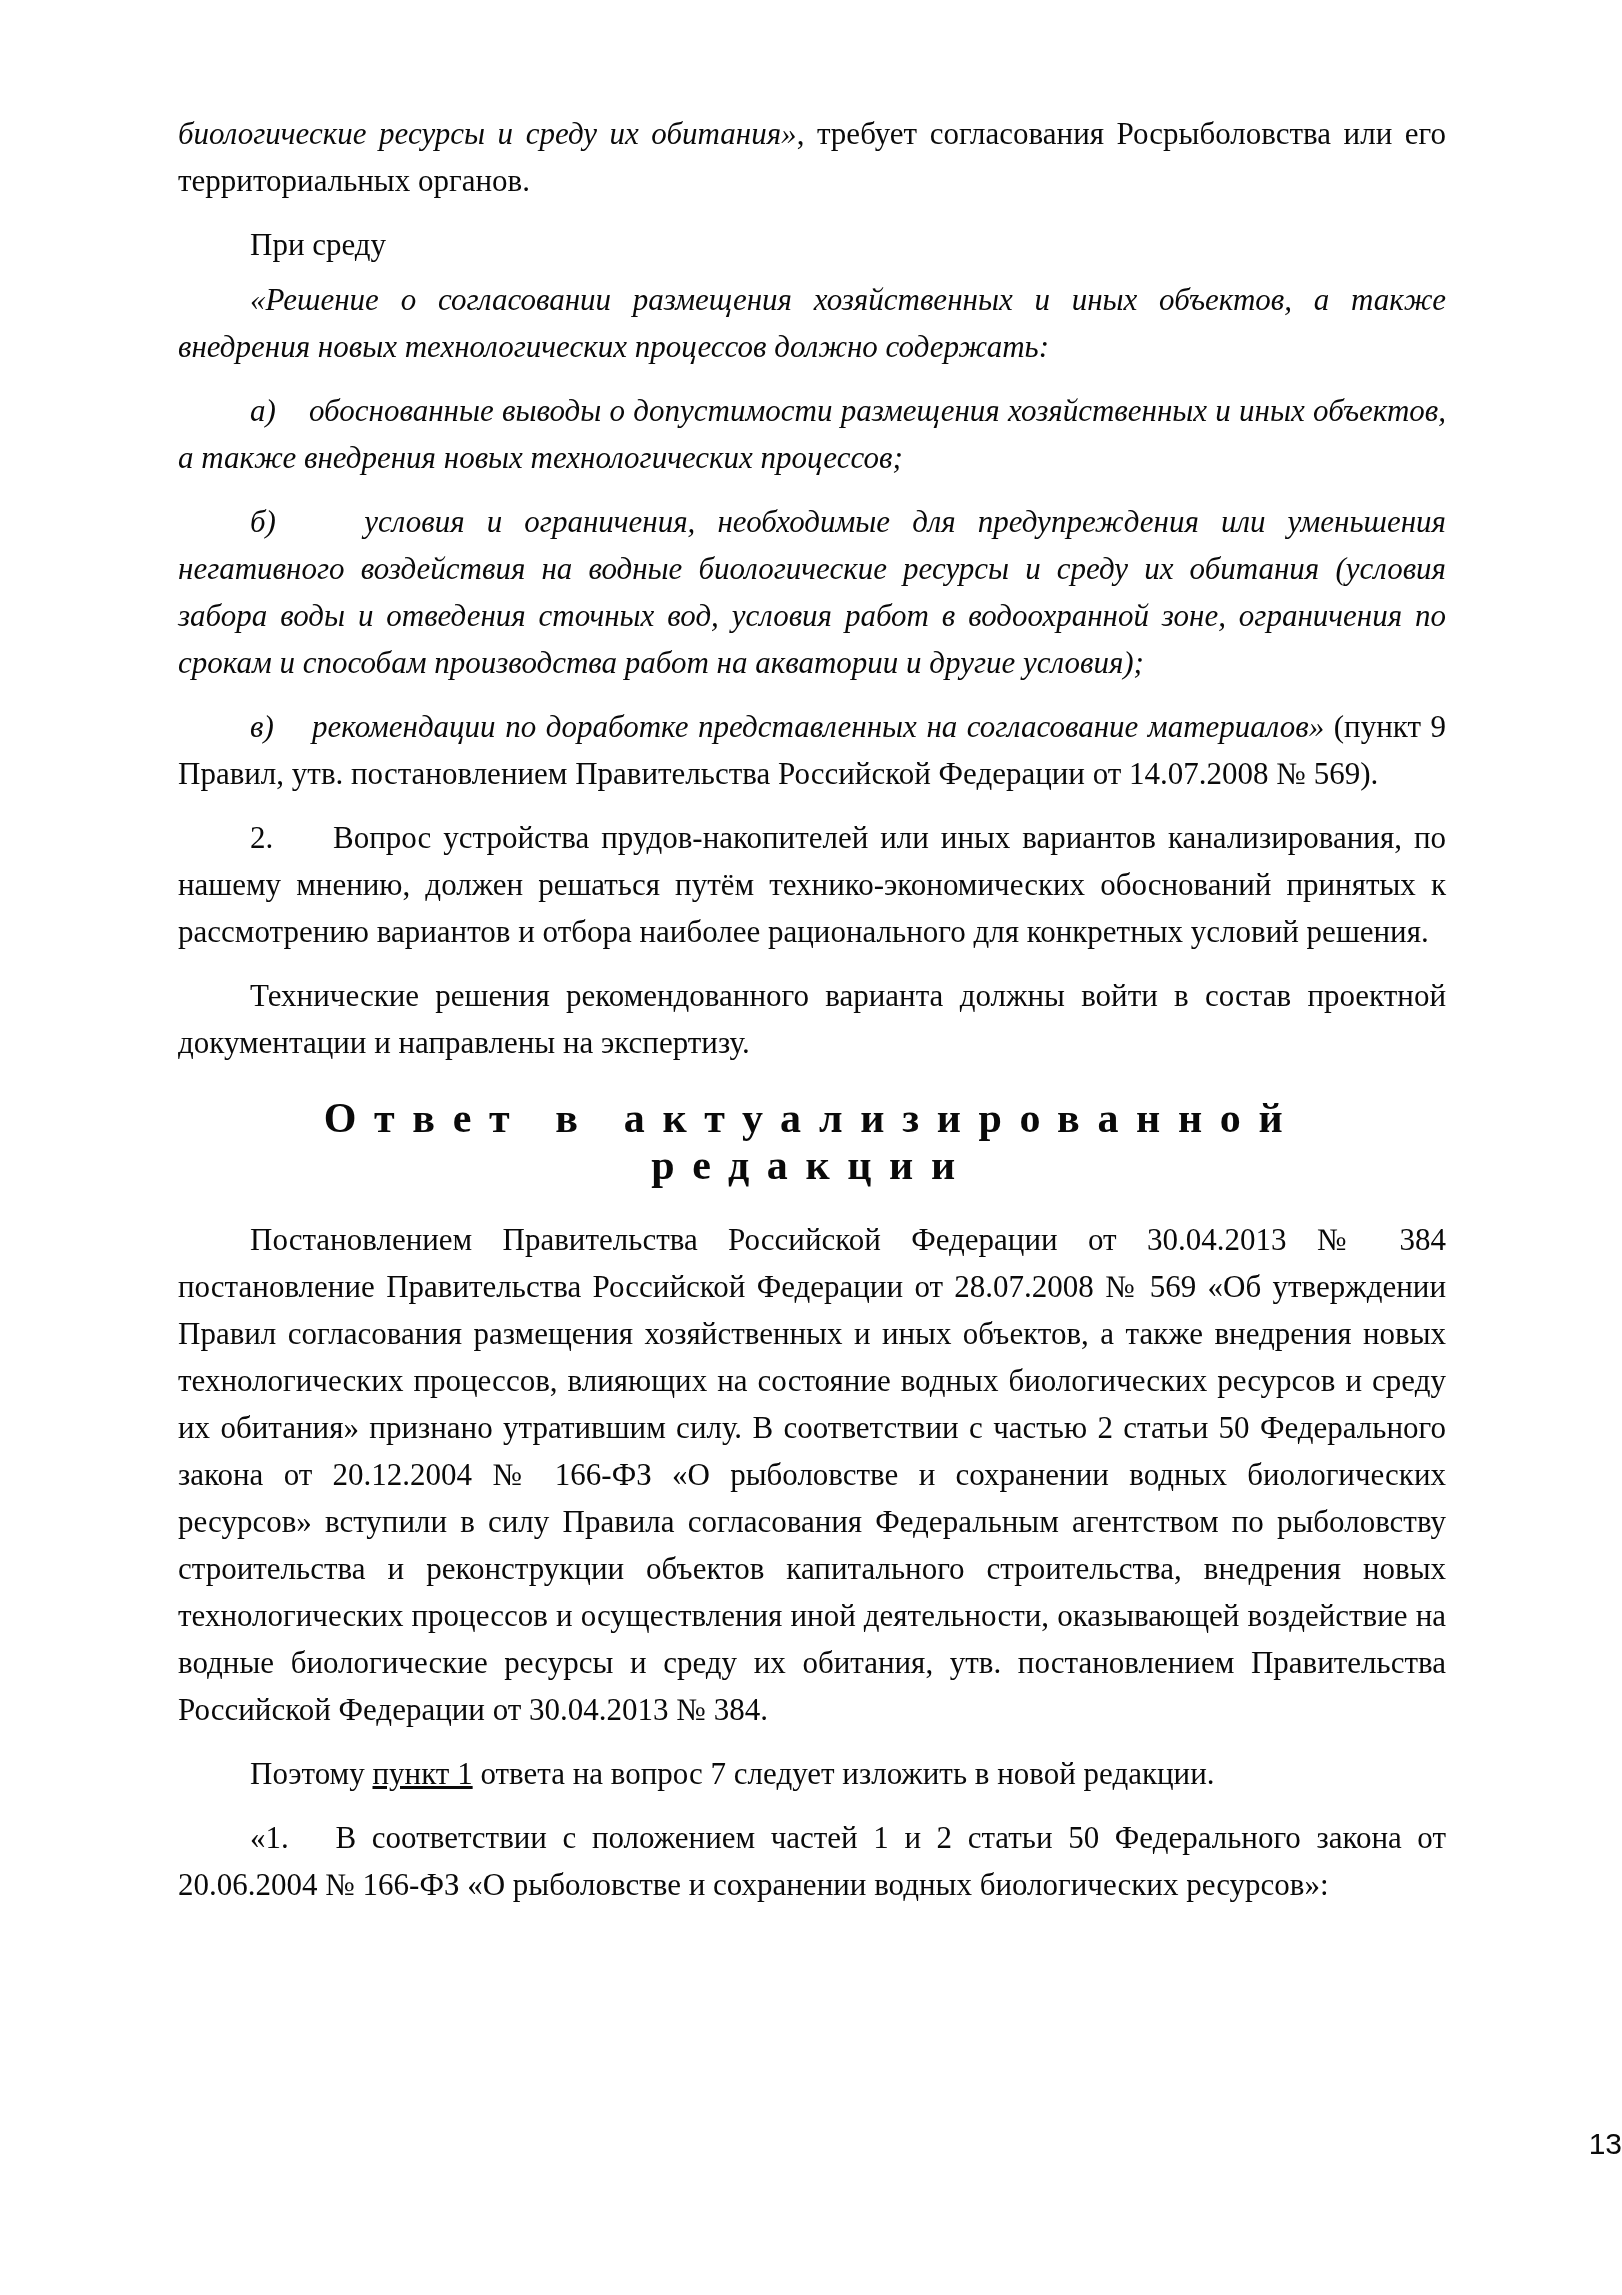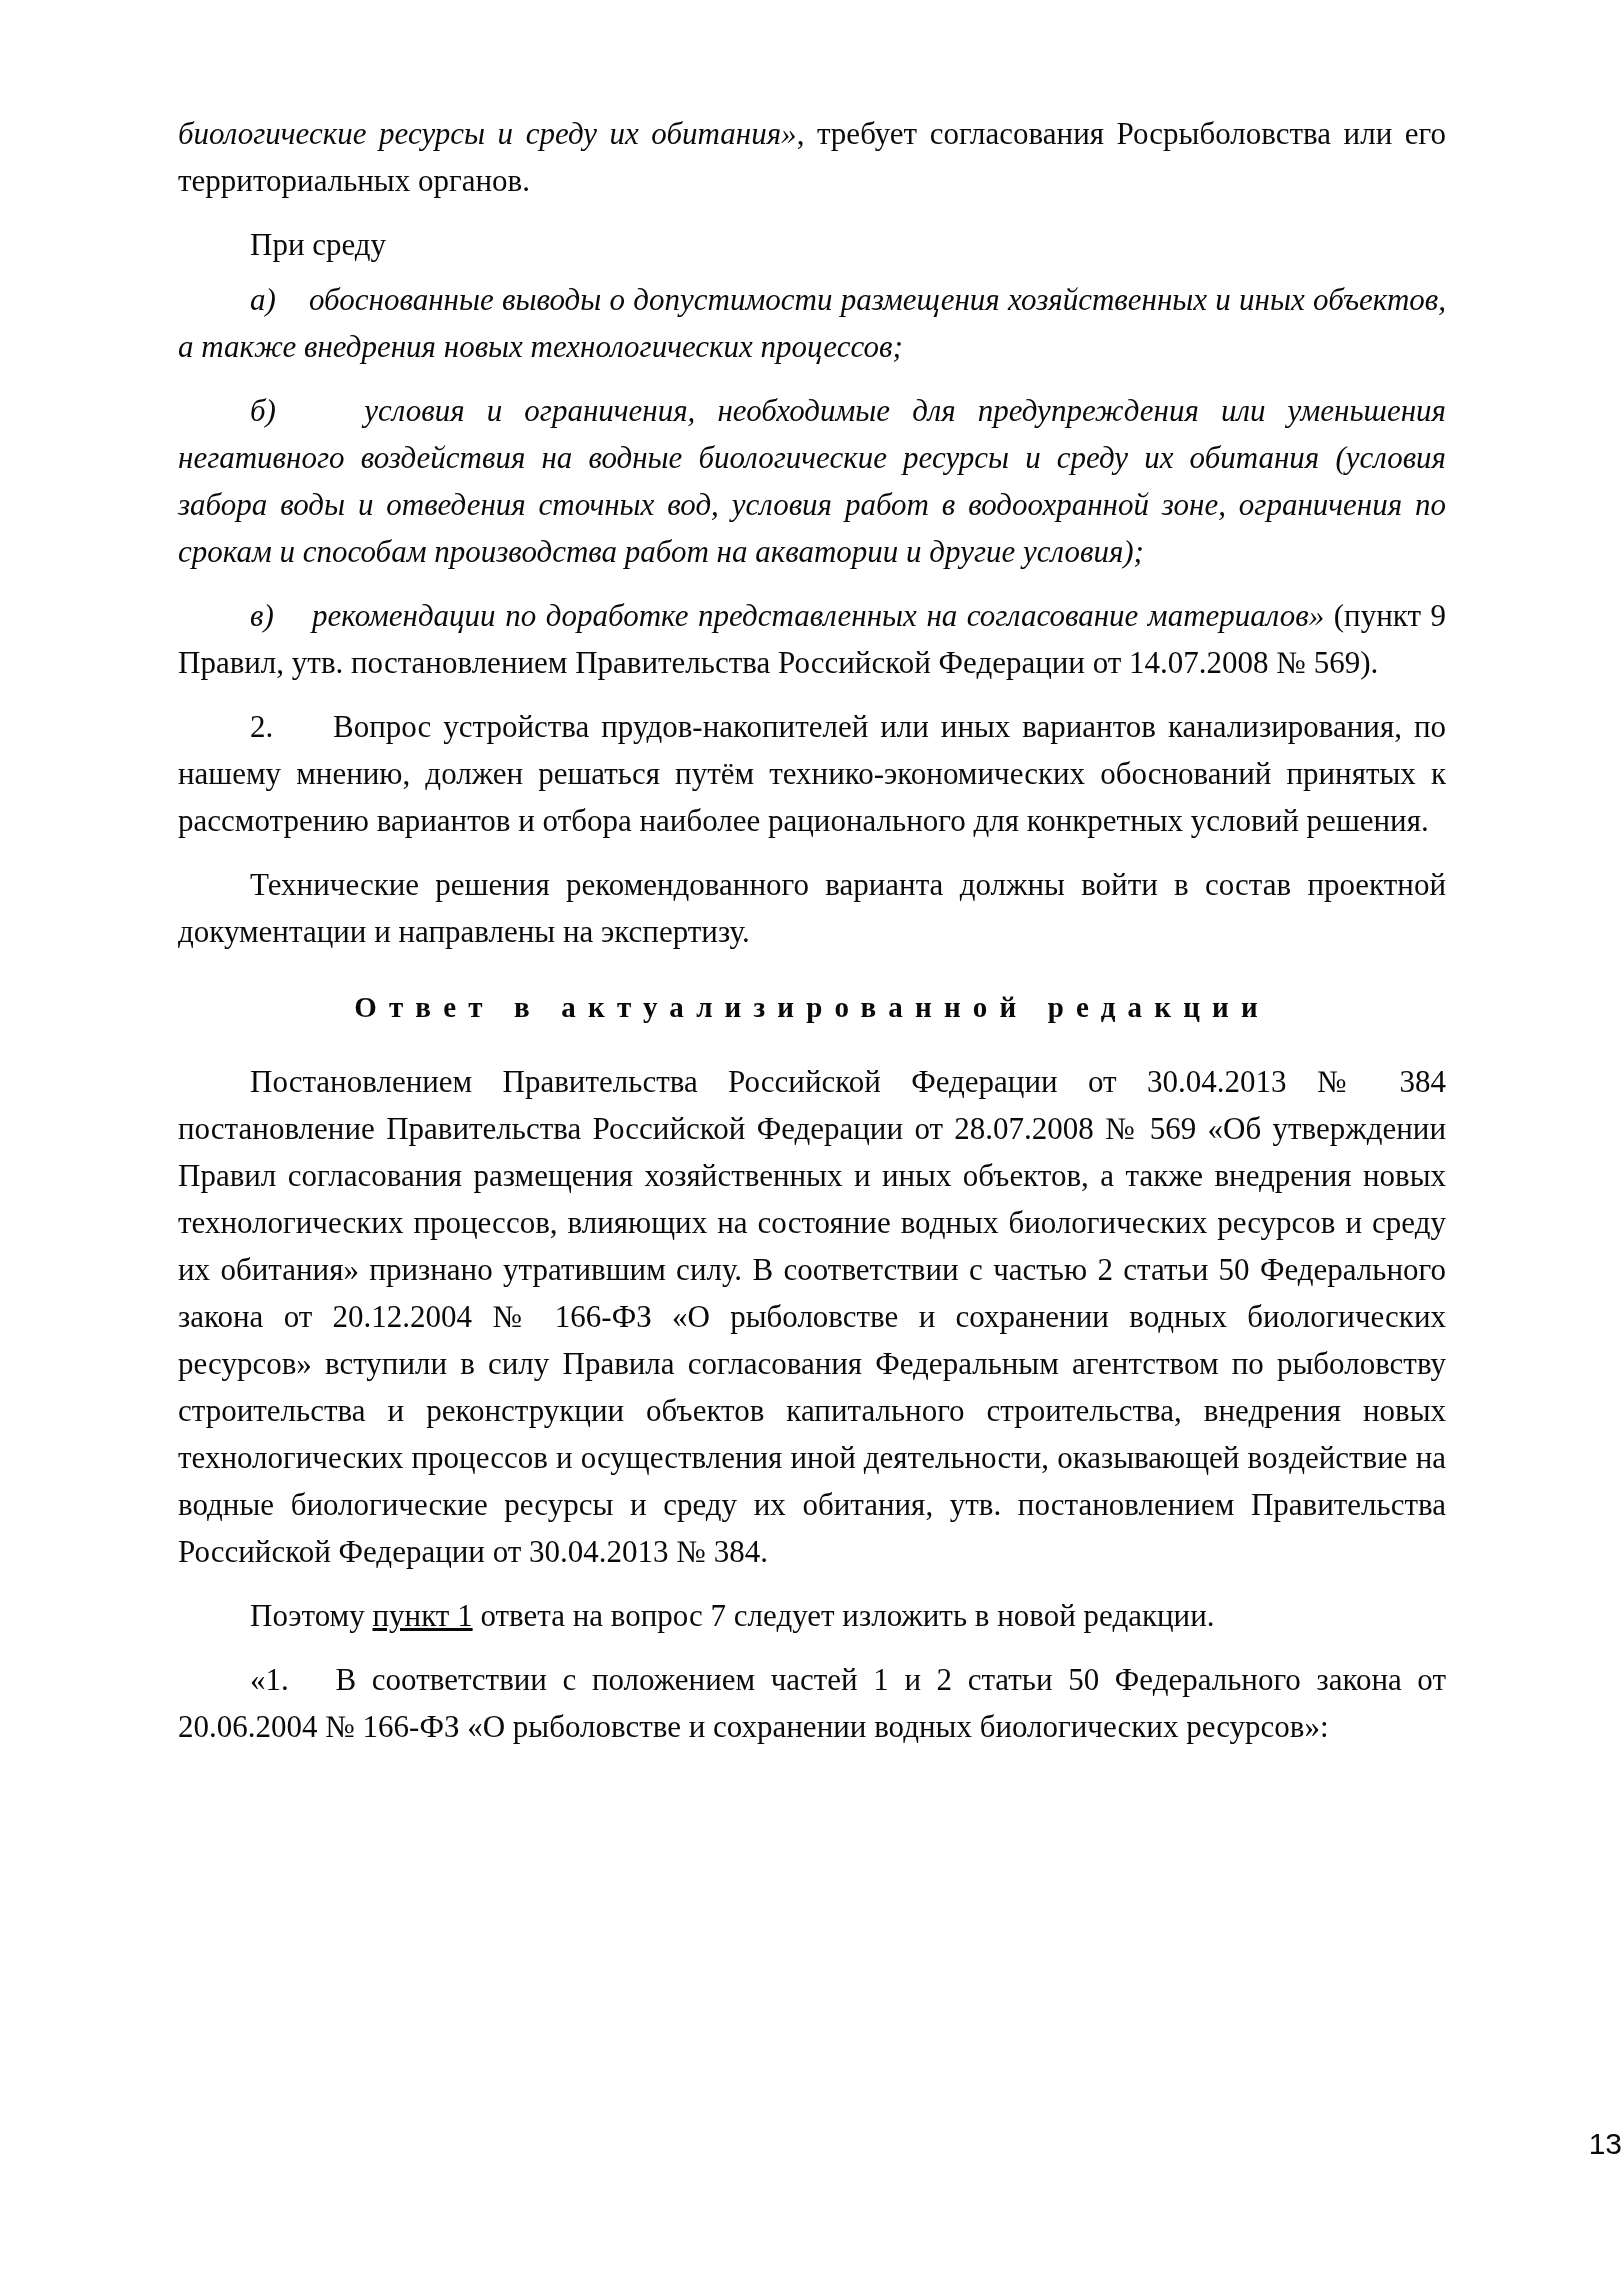--- a/index.html
+++ b/index.html
@@ -2,33 +2,34 @@
 <html style="font-size:10.5px"><head>
 <meta charset="utf-8">
 <style>
   html, body { margin:0; padding:0; background:#ffffff; }
   body { width:1622px; height:2295px; position:relative; overflow:hidden; color:#0a0a0a; }
   .page { position:absolute; left:178px; top:110px; width:1268px; font-family:Liberation Serif, serif; font-size:31px; line-height:47px; }
   .p { margin:0 0 17px 0; text-align:justify; text-indent:72px; }
   .p.noind { text-indent:0; }
   .it { font-style:italic; }
   .tight { margin-bottom:7.9px; }
-  .heading { text-align:center; font-weight:bold; letter-spacing:0.42em; margin:29px 0 27.5px 0; text-indent:0; font-size:29px; }
+  .heading { text-align:center; font-weight:bold; letter-spacing:0.42em; margin:29px 0 27.5px 0; text-indent:0; font-size:42px; }
   .u { text-decoration:underline; }
   .pagenum { position:absolute; left:0; width:1622px; top:2127px; text-align:right; font-family:"Liberation Sans", sans-serif; font-size:30px; }
 </style>
 </head>
 <body>
 
 <div class="page">
 
   <p class="p noind"><span class="it">биологические ресурсы и среду их обитания»</span><span>, требует согласования Росрыболовства или его территориальных органов.</span></p>
 
   <p class="p tight">При среду</p>
 
+  <p class="p it">«Решение о согласовании размещения хозяйственных и иных объектов, а также внедрения новых технологических процессов должно содержать:</p>
 
   <p class="p it"><span>а)</span>&nbsp;&nbsp;&nbsp;&nbsp;<span>обоснованные выводы о допустимости размещения хозяйственных и иных объектов, а также внедрения новых технологических процессов;</span></p>
 
   <p class="p it"><span>б)</span>&nbsp;&nbsp;&nbsp;&nbsp;<span>условия и ограничения, необходимые для предупреждения или уменьшения негативного воздействия на водные биологические ресурсы и среду их обитания (условия забора воды и отведения сточных вод, условия работ в водоохранной зоне, ограничения по срокам и способам производства работ на акватории и другие условия);</span></p>
 
   <p class="p"><span class="it">в)</span>&nbsp;&nbsp;&nbsp;&nbsp;<span class="it">рекомендации по доработке представленных на согласование материалов»</span><span> (пункт 9 Правил, утв. постановлением Правительства Российской Федерации от 14.07.2008 № 569).</span></p>
 
   <p class="p"><span>2.</span>&nbsp;&nbsp;&nbsp;&nbsp;&nbsp;<span>Вопрос устройства прудов-накопителей или иных вариантов канализирования, по нашему мнению, должен решаться путём технико-экономических обоснований принятых к рассмотрению вариантов и отбора наиболее рационального для конкретных условий решения.</span></p>
 
   <p class="p">Технические решения рекомендованного варианта должны войти в состав проектной документации и направлены на экспертизу.</p>

